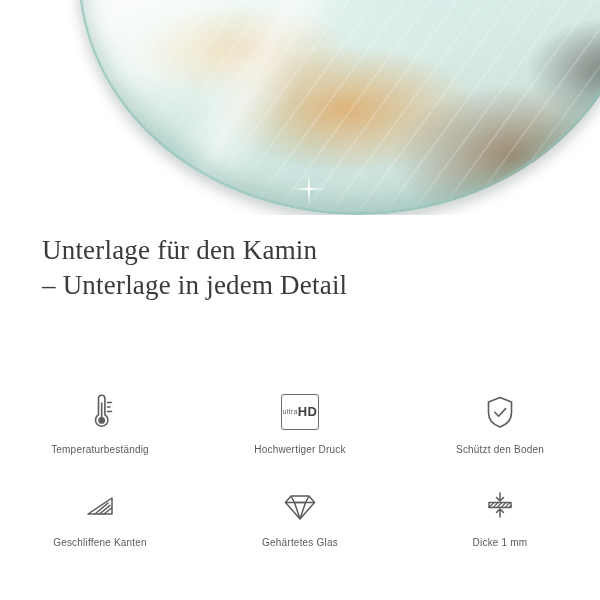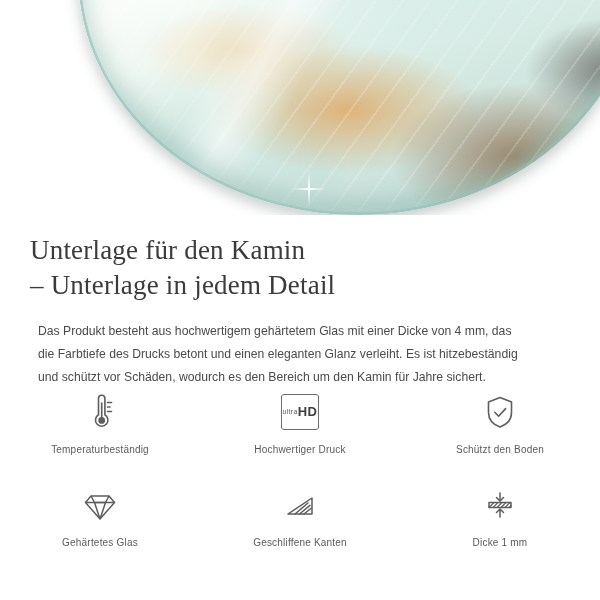--- a/index.html
+++ b/index.html
@@ -91,21 +91,21 @@
     background: linear-gradient(180deg, rgba(255,255,255,0) 0%, #ffffff 50%, rgba(255,255,255,0) 100%); }
 
   
   .content {
     position: absolute;
     left: 0;
     top: 215px;
     width: 600px;
   }
   .headline {
-    margin: 18px 0 0 30px;
+    margin: 18px 0 0 42px;
     width: 520px;
     font-family: "Liberation Serif", serif;
     font-size: 27px;
     line-height: 35px;
     color: #3b3b3b;
     font-weight: 400;
     letter-spacing: 0.2px;
   }
   .headline .line2 { display: block; }
   .body-text {
@@ -167,21 +167,20 @@
   <div class="hero">
     <div class="hero-plate"></div>
     <div class="hero-sparkle"></div>
   </div>
 
   <div class="content">
     <h1 class="headline">
       <span>Unterlage für den Kamin</span>
       <span class="line2">– Unterlage in jedem Detail</span>
     </h1>
-    <p class="body-text">Das Produkt besteht aus hochwertigem gehärtetem Glas mit einer Dicke von 4 mm, das die Farbtiefe des Drucks betont und einen eleganten Glanz verleiht. Es ist hitzebeständig und schützt vor Schäden, wodurch es den Bereich um den Kamin für Jahre sichert.</p>
   </div>
 
   <div class="features">
 
     <div class="feature">
       <div class="feature-icon">
         <svg width="44" height="44" viewBox="0 0 44 44" fill="none" stroke="#5d5d5d" stroke-width="1.6" stroke-linecap="round">
           <path d="M20.5 8.5a3.2 3.2 0 0 1 6.4 0v16.2a6.2 6.2 0 1 1-6.4 0z"></path>
           <line x1="23.7" y1="13" x2="23.7" y2="27"></line>
           <circle cx="23.7" cy="30.4" r="3.4" fill="#5d5d5d" stroke="none"></circle>
@@ -208,41 +207,41 @@
         <svg width="44" height="44" viewBox="0 0 44 44" fill="none" stroke="#5d5d5d" stroke-width="1.6" stroke-linejoin="round" stroke-linecap="round">
           <path d="M22 7.5 33.5 12v10.5c0 7.3-5 12.2-11.5 14.5C15.5 34.7 10.5 29.8 10.5 22.5V12z"></path>
           <path d="M16.8 22.3l3.8 3.9 7-7.6"></path>
         </svg>
       </div>
       <div class="feature-label">Schützt den Boden</div>
     </div>
 
     <div class="feature">
       <div class="feature-icon">
+        <svg width="44" height="44" viewBox="0 0 44 44" fill="none" stroke="#5d5d5d" stroke-width="1.5" stroke-linecap="round" stroke-linejoin="round">
+          <path d="M10 31h24V15z"></path>
+          <path d="M17 31l13-11"></path>
+          <path d="M21.5 31l10.5-8.6"></path>
+          <path d="M26 31l7.5-6"></path>
+        </svg>
+      </div>
+      <div class="feature-label">Geschliffene Kanten</div>
+    </div>
+
+    <div class="feature">
+      <div class="feature-icon">
         <svg width="44" height="44" viewBox="0 0 44 44" fill="none" stroke="#5d5d5d" stroke-width="1.5" stroke-linejoin="round">
           <path d="M13 13h18l5.5 6.5L22 36 7.5 19.5z"></path>
           <path d="M7.5 19.5h29"></path>
           <path d="M13 13l3.5 6.5L22 36"></path>
           <path d="M31 13l-3.5 6.5L22 36"></path>
           <path d="M16.5 19.5h11"></path>
         </svg>
       </div>
       <div class="feature-label">Gehärtetes Glas</div>
-    </div>
-
-    <div class="feature">
-      <div class="feature-icon">
-        <svg width="44" height="44" viewBox="0 0 44 44" fill="none" stroke="#5d5d5d" stroke-width="1.5" stroke-linecap="round" stroke-linejoin="round">
-          <path d="M10 31h24V15z"></path>
-          <path d="M17 31l13-11"></path>
-          <path d="M21.5 31l10.5-8.6"></path>
-          <path d="M26 31l7.5-6"></path>
-        </svg>
-      </div>
-      <div class="feature-label">Geschliffene Kanten</div>
     </div>
 
     <div class="feature">
       <div class="feature-icon">
         <svg width="44" height="44" viewBox="0 0 44 44" fill="none" stroke="#5d5d5d" stroke-width="1.5" stroke-linecap="round" stroke-linejoin="round">
           <line x1="22" y1="10" x2="22" y2="17.5"></line>
           <path d="M18.5 14.5 22 18l3.5-3.5"></path>
           <rect x="11" y="19.5" width="22" height="5" fill="none"></rect>
           <path d="M11 24.5 16 19.5 M15 24.5 20 19.5 M19 24.5 24 19.5 M23 24.5 28 19.5 M27 24.5 32 19.5 M31 24.5 33 22.5" stroke-width="1.1"></path>
           <line x1="22" y1="34" x2="22" y2="26.5"></line>

